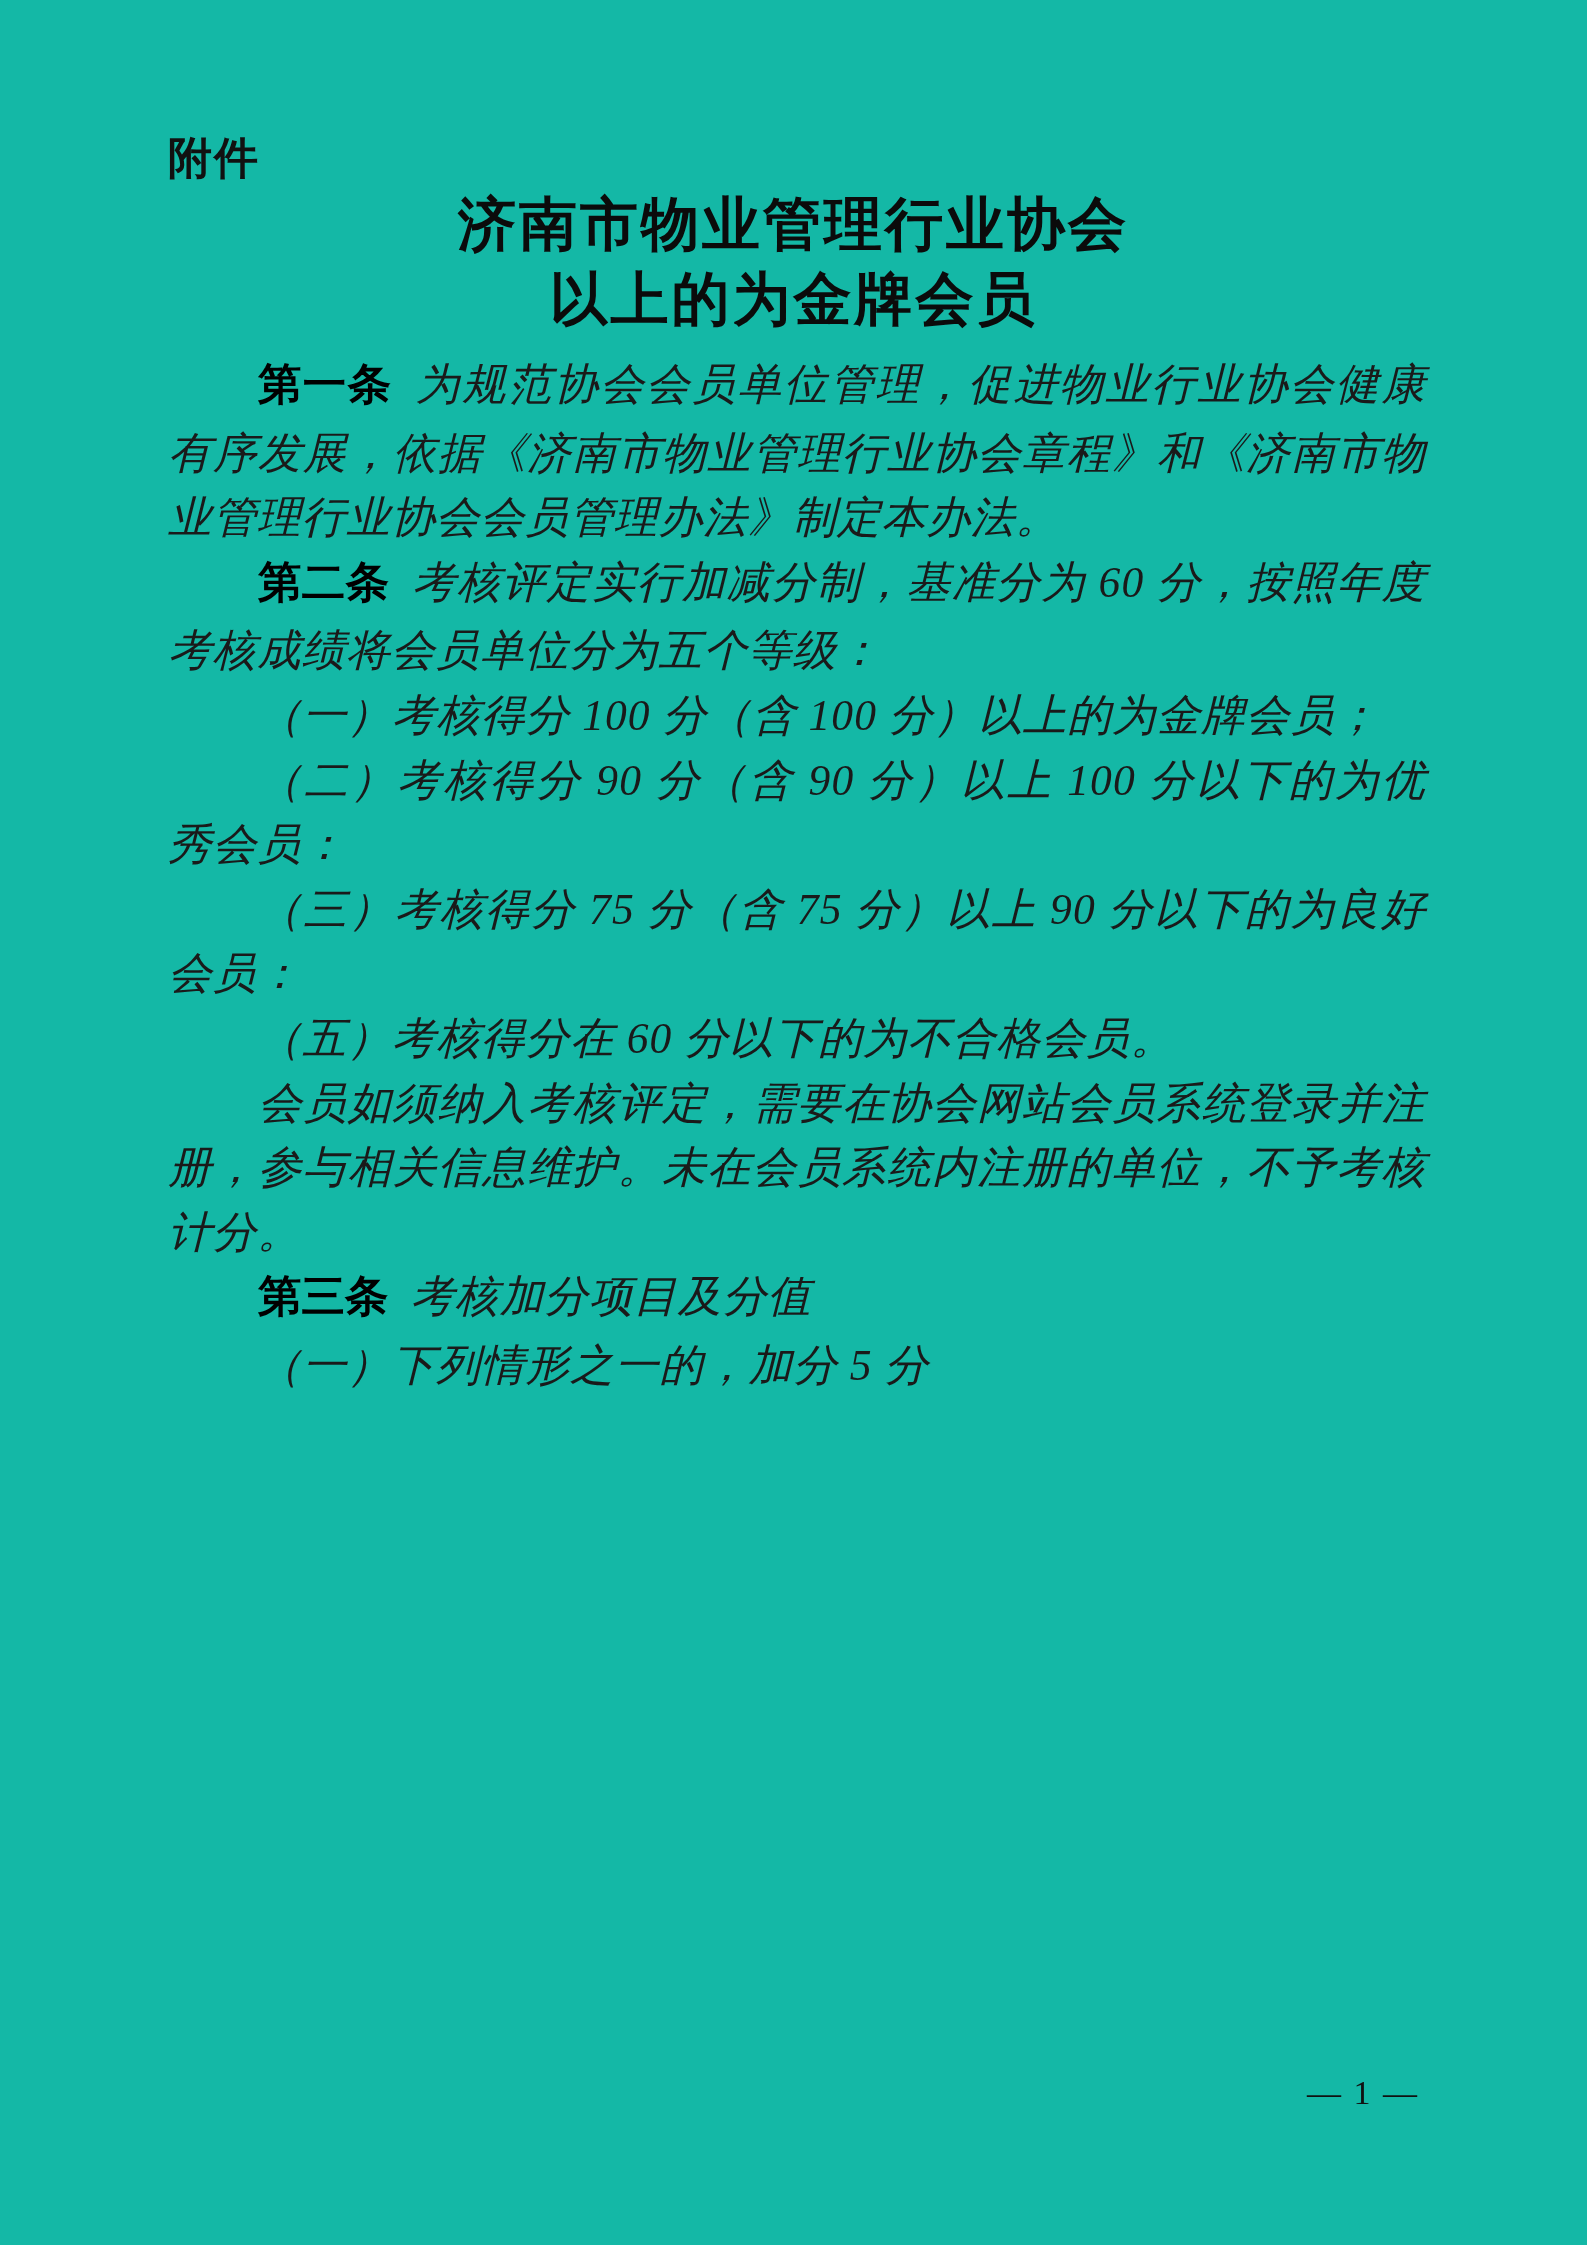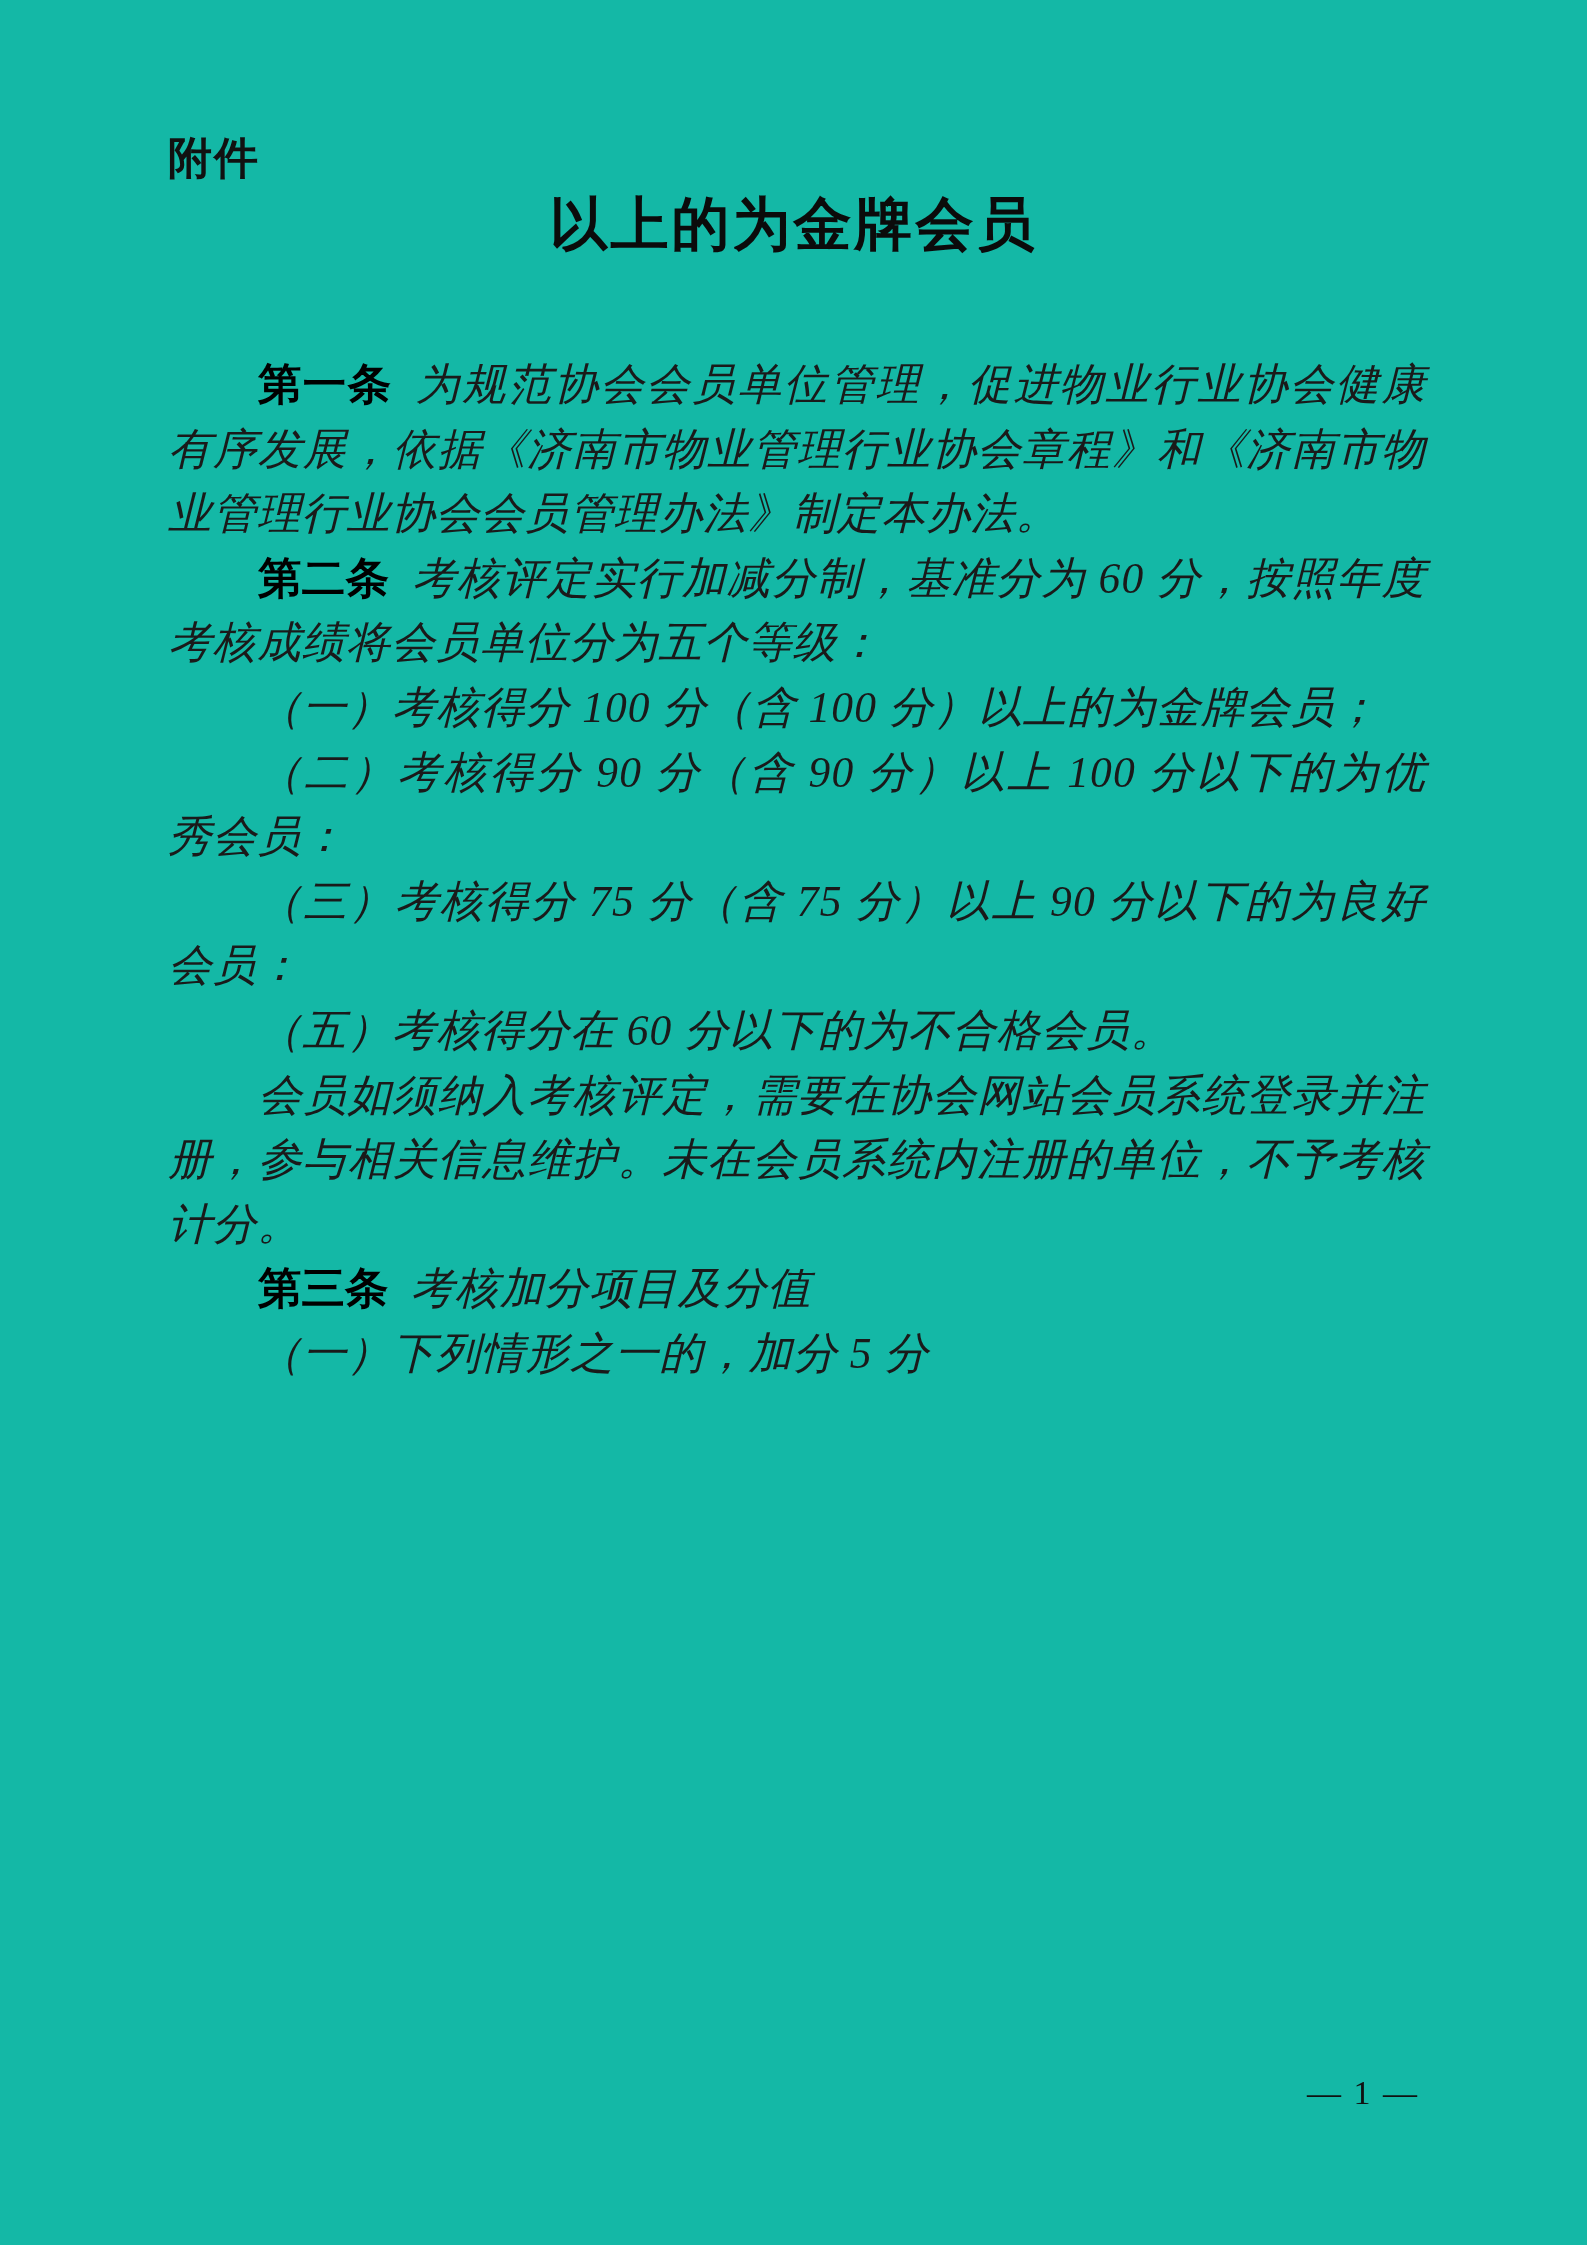--- a/index.html
+++ b/index.html
@@ -62,21 +62,21 @@
     text-justify: inter-character;
     margin: 0;
     color: #1a1a1a;
     font-family: "Liberation Serif", "DejaVu Serif", serif;
     font-style: italic;
   }
   .para .lead {
     font-weight: 700;
     font-style: normal;
     letter-spacing: 0px;
-    font-family: Liberation Serif, serif;
+    font-family: Liberation Mono, monospace;
     color: #000000;
   }
   .para .gap { display: inline-block; width: 22px; }
   .indent2 { text-indent: 90px; }
   
   .page-footer {
     position: absolute;
     right: 168px;
     bottom: 133px;
     font-size: 34px;
@@ -86,20 +86,21 @@
   }
 </style>
 </head>
 <body>
 
 <div class="page">
 
   <div class="attach-label">附件</div>
 
   <div class="doc-title">
+    <span class="tline">济南市物业管理行业协会</span>
     <span class="tline">以上的为金牌会员</span>
   </div>
 
   <div class="body-text">
     <p class="para indent2">
       <span class="lead">第一条</span><span class="gap"></span><span>为规范协会会员单位管理，促进物业行业协会健康有序发展，依据《济南市物业管理行业协会章程》和《济南市物业管理行业协会会员管理办法》制定本办法。</span>
     </p>
     <p class="para indent2">
       <span class="lead">第二条</span><span class="gap"></span><span>考核评定实行加减分制，基准分为 60 分，按照年度考核成绩将会员单位分为五个等级：</span>
     </p>

